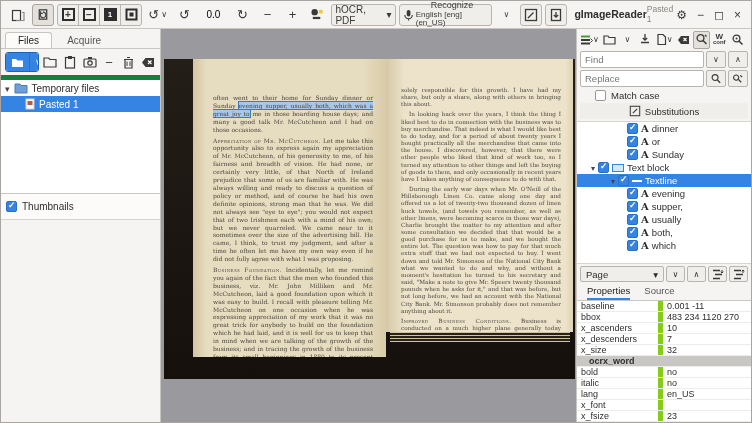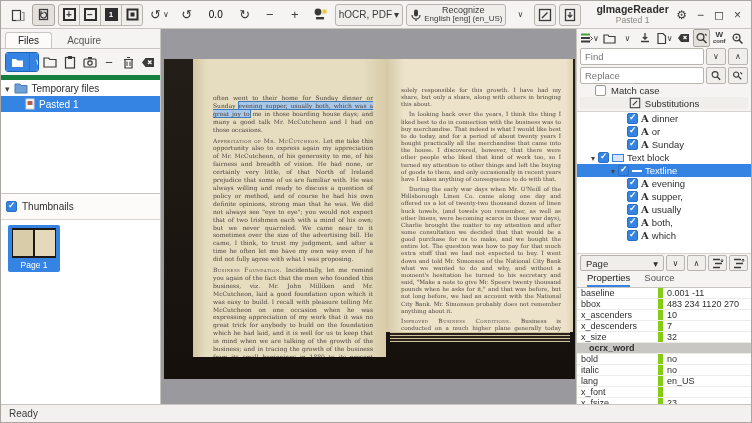--- a/index.html
+++ b/index.html
@@ -19,21 +19,21 @@
   .zbox { width:13px; height:13px; border:2px solid #2d2d2d; display:flex; align-items:center; justify-content:center; font-weight:bold; font-size:10px; line-height:1; }
   .zbox.fill { background:#2d2d2d; }
   .zbox.fill span { color:#fff; font-size:8px; }
   .angle-input { width:30px; height:18px; border:none; background:transparent; font-size:10px; text-align:center; font-family:"Liberation Sans",sans-serif; }
   .glyph { font-size:13px; line-height:1; }
   .combo-btn { font-size:10px; }
   .recognize-btn { flex-direction:row; }
   .rec-lines { display:flex; flex-direction:column; align-items:center; line-height:1.05; }
   .rec-lines .l1 { font-size:9px; }
   .rec-lines .l2 { font-size:8px; }
-  .title-block { margin-left:12px; display:flex; flex-direction:column; align-items:center; line-height:1.1; }
+  .title-block { margin-left:4px; display:flex; flex-direction:row; align-items:center; line-height:1.1; }
   .title-block .t1 { font-weight:bold; font-size:10.5px; }
   .title-block .t2 { font-size:8.5px; color:#8a8781; }
   .win-controls { margin-left:auto; display:flex; align-items:center; gap:10px; padding-right:4px; }
   .win-controls .wbtn { font-size:12px; color:#3a3a3a; }
 
   
   .main { flex:1 1 auto; display:flex; min-height:0; }
 
   
   .left-panel { width:160px; flex:0 0 160px; border-right:1px solid #c9c6c1; display:flex; flex-direction:column; background:#f5f4f2; }
@@ -287,29 +287,20 @@
               <rect x="1" y="1" width="8" height="10" fill="#fff" stroke="#d0d0d0"></rect>
               <rect x="2.5" y="3" width="5" height="4" fill="#b85c4a"></rect>
             </svg>
           <span>Pasted 1</span>
         </div>
       </div>
       <div class="thumb-header">
         <span class="cb on"></span>
         <span>Thumbnails</span>
       </div>
-      <div class="thumb-list">
-        <div class="thumb-tile">
-          <div class="thumb-img">
-              <span class="pg"></span>
-              <span class="pg r"></span>
-            </div>
-          <span class="thumb-cap">Page 1</span>
-        </div>
-      </div>
     </div>
 
     <div class="viewer">
       <div class="scan">
         <div class="page left">
           <div class="ptext">
             <div class="para"><span>often went to their home for Sunday dinner or Sunday </span><span class="hl">evening supper, usually both, which was a great joy to</span><span> me in those boarding house days; and many a good talk Mr. McCutcheon and I had on those occasions.</span></div>
             <div class="para"><span class="lead">Appreciation of Mr. McCutcheon.</span><span> Let me take this opportunity also to express again my appreciation of Mr. McCutcheon, of his generosity to me, of his fairness and breadth of vision. He had none, or certainly very little, of that North of Ireland prejudice that some of us are familiar with. He was always willing and ready to discuss a question of policy or method, and of course he had his own definite opinions, strong man that he was. We did not always see "eye to eye"; you would not expect that of two Irishmen each with a mind of his own; but we never quarreled. We came near to it sometimes over the size of the advertising bill. He came, I think, to trust my judgment, and after a time he often let me have my own way even if he did not fully agree with what I was proposing.</span></div>
             <div class="para"><span class="lead">Business Foundation.</span><span> Incidentally, let me remind you again of the fact that the men who founded this business, viz. Mr. John Milliken and Mr. McCutcheon, laid a good foundation upon which it was easy to build. I recall with pleasure telling Mr. McCutcheon on one occasion when he was expressing appreciation of my work that it was no great trick for anybody to build on the foundation which he had laid, and it is well for us to keep that in mind when we are talking of the growth of the business; and in tracing the growth of the business from its small beginnings in 1880 to its present proportions, and it is still a small business, you will understand I am sure that I am not claiming that I have been</span></div>
           </div>
@@ -543,16 +534,13 @@
             <span class="v"></span>
           </div>
         <div class="prow">
             <span class="k">x_fsize</span>
             <span class="v">23</span>
           </div>
       </div>
     </div>
   </div>
 
-  <div class="statusbar">
-    <span>Ready</span>
-  </div>
 </div>
 
 </body></html>

